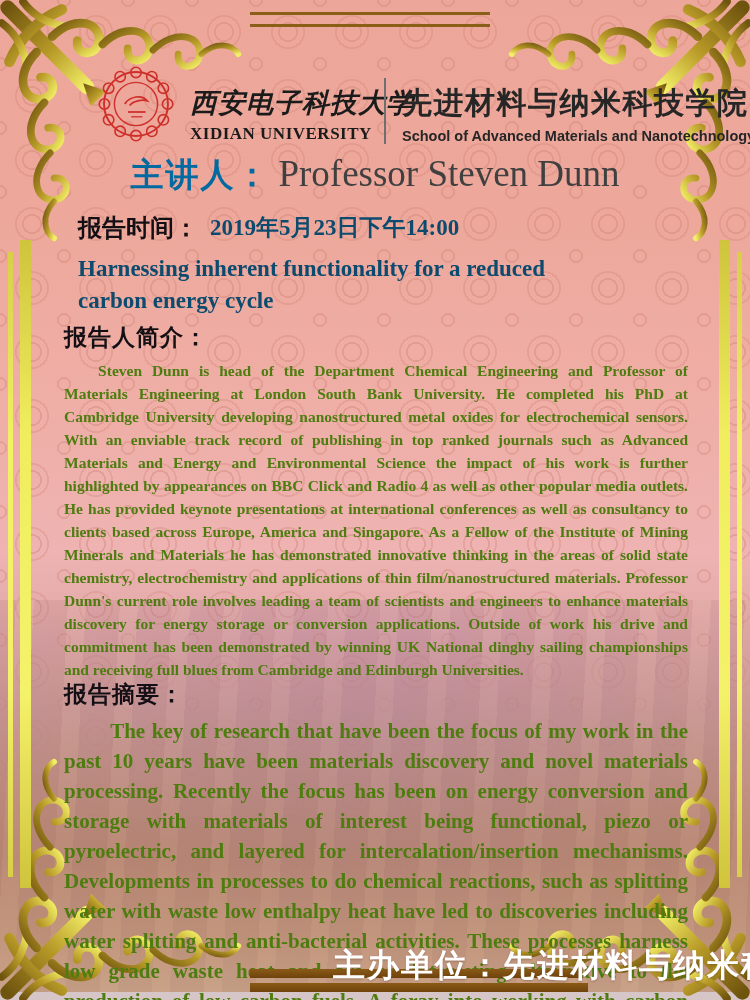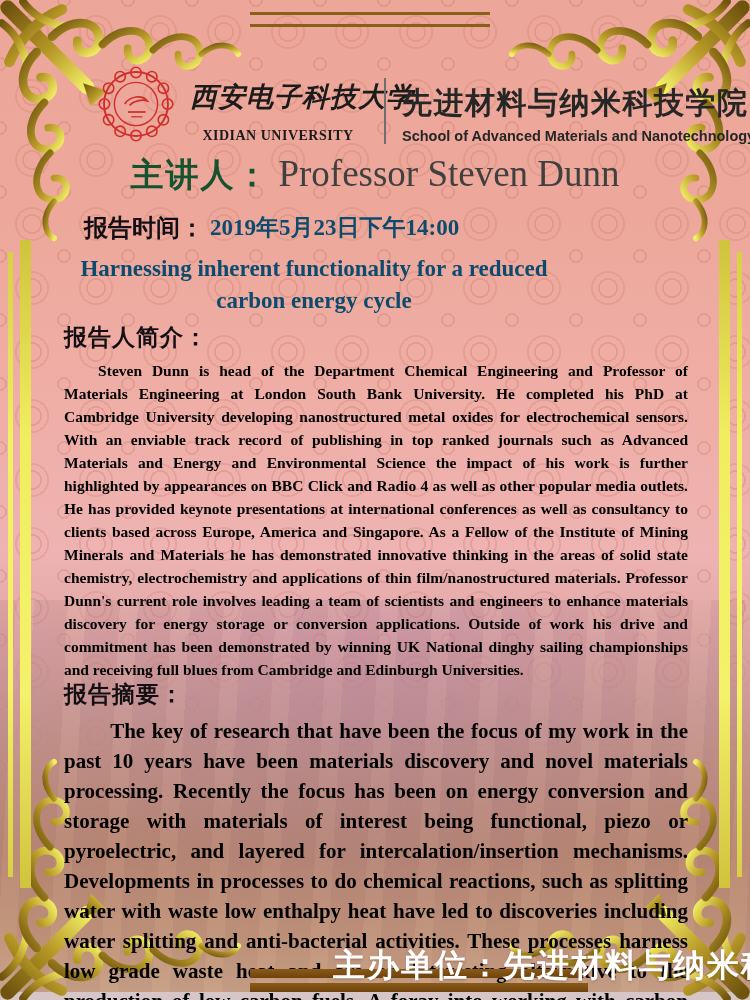--- a/index.html
+++ b/index.html
@@ -46,45 +46,45 @@
   .right-line-thin{right:8px;top:252px;width:5px;height:625px;background:linear-gradient(180deg,#d8cf46,#f2f063 30%,#f4f268 70%,#d8cf46);}
   .right-line-thick{right:20px;top:240px;width:11px;height:648px;background:linear-gradient(180deg,#cfc43c,#f0ee5e 30%,#f4f26a 70%,#cfc43c);}
   .footer-bar-1{left:250px;top:969px;width:330px;height:9px;background:linear-gradient(180deg,#8a5a16,#6f430d);}
   .footer-bar-2{left:250px;top:983px;width:338px;height:9px;background:linear-gradient(180deg,#8a5a16,#6f430d);}
 
   
   .header{position:absolute;left:96px;top:58px;right:52px;height:86px;display:flex;align-items:flex-end;}
   .seal{width:80px;height:80px;flex:0 0 auto;}
   .univ-block{margin-left:14px;width:176px;text-align:center;}
   .univ-cn{font-family:"Liberation Serif","DejaVu Serif",serif;font-style:italic;font-weight:700;font-size:27px;color:#1b1b1b;letter-spacing:1px;white-space:nowrap;}
-  .univ-en{font-family:"Liberation Serif","DejaVu Serif",serif;font-weight:700;font-size:14px;color:#1b1b1b;letter-spacing:.5px;margin-top:13px;white-space:nowrap;}
+  .univ-en{font-family:"Liberation Serif","DejaVu Serif",serif;font-weight:700;font-size:17px;color:#1b1b1b;letter-spacing:.5px;margin-top:3px;white-space:nowrap;}
   .header-divider{width:2px;height:66px;background:#6f6f6f;margin:0 16px 0 18px;flex:0 0 auto;}
   .school-block{flex:1;}
   .school-cn{font-weight:900;font-size:30px;color:#262626;letter-spacing:1.5px;white-space:nowrap;}
   .school-en{font-weight:700;font-size:14.5px;color:#262626;margin-top:4px;white-space:nowrap;}
 
   
   .speaker-line{position:absolute;left:0;right:0;top:152px;text-align:center;white-space:nowrap;}
-  .speaker-label{font-weight:900;font-size:33px;color:#14532d;letter-spacing:2px;}
+  .speaker-label{font-weight:900;font-size:33px;color:#0369a1;letter-spacing:2px;}
   .speaker-name{font-family:"Liberation Serif","DejaVu Serif",serif;font-weight:400;font-size:37px;color:#404040;margin-left:8px;}
 
   
-  .details{position:absolute;left:78px;top:212px;width:616px;text-align:center;}
+  .details{position:absolute;left:78px;top:212px;width:616px;}
   .detail-row{display:flex;margin-bottom:9px;}
   .detail-label{flex:0 0 132px;font-weight:900;font-size:24px;color:#140f14;white-space:nowrap;}
   .detail-value{font-family:"Liberation Serif","DejaVu Serif",serif;font-weight:700;font-size:23px;color:#0c4a6e;line-height:32px;max-width:472px;}
   .detail-row .detail-label{line-height:32px;}
 
   
   .section{position:absolute;left:64px;width:624px;}
   .bio-section{top:322px;}
   .abstract-section{top:679px;}
   .section-heading{font-weight:900;font-size:23px;color:#140f14;letter-spacing:1px;}
   .section-text{
-    font-family:"Liberation Serif","DejaVu Serif",serif;font-weight:700;color:#000000;
+    font-family:"Liberation Serif","DejaVu Serif",serif;font-weight:700;color:#4d7c0f;
     text-align:justify;text-indent:2.2em;margin-top:6px;
   }
   .bio-section .section-text{font-size:15.5px;line-height:23px;}
   .abstract-section .section-text{font-size:21px;line-height:30px;}
 
   
   .footer-org{
     position:absolute;left:333px;top:944px;z-index:3;
     font-weight:900;font-size:32px;color:#ffffff;letter-spacing:2px;white-space:nowrap;
     text-shadow:0 1px 2px rgba(90,50,30,.35);

